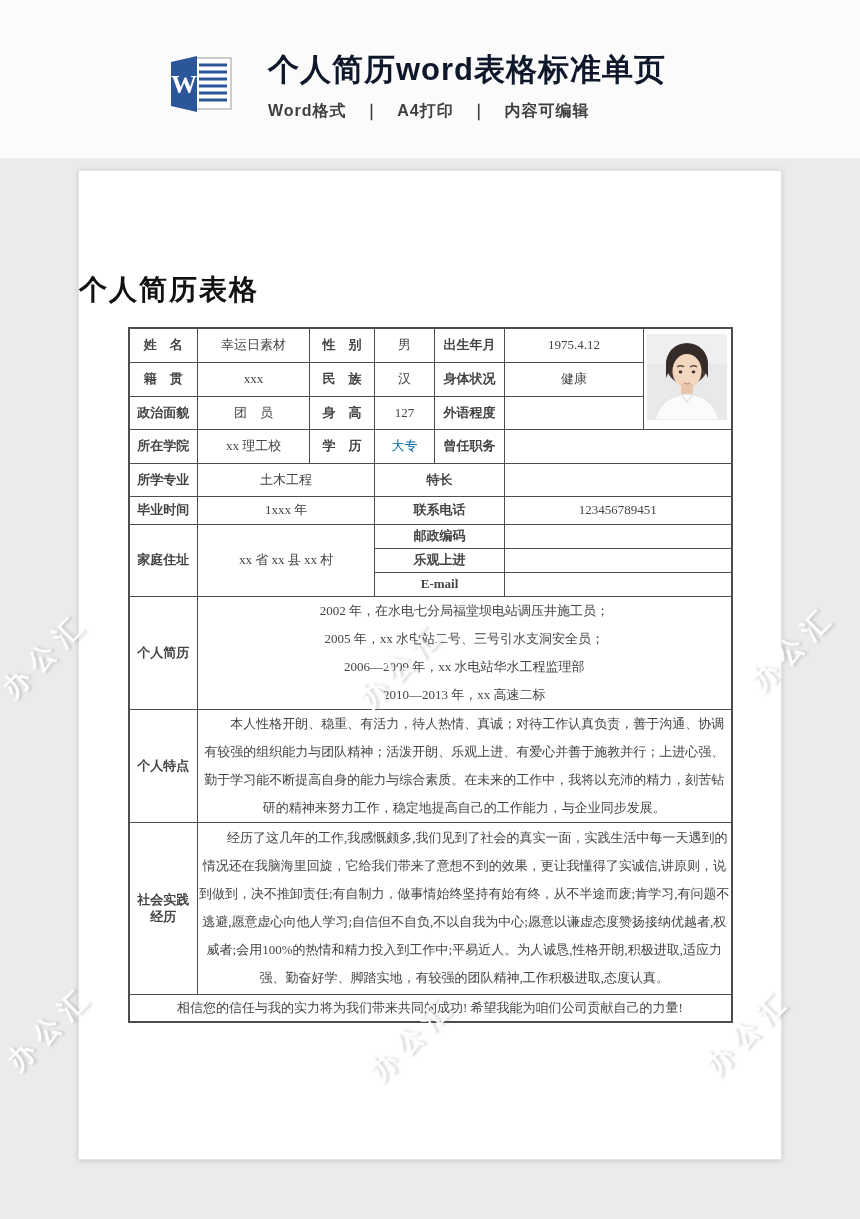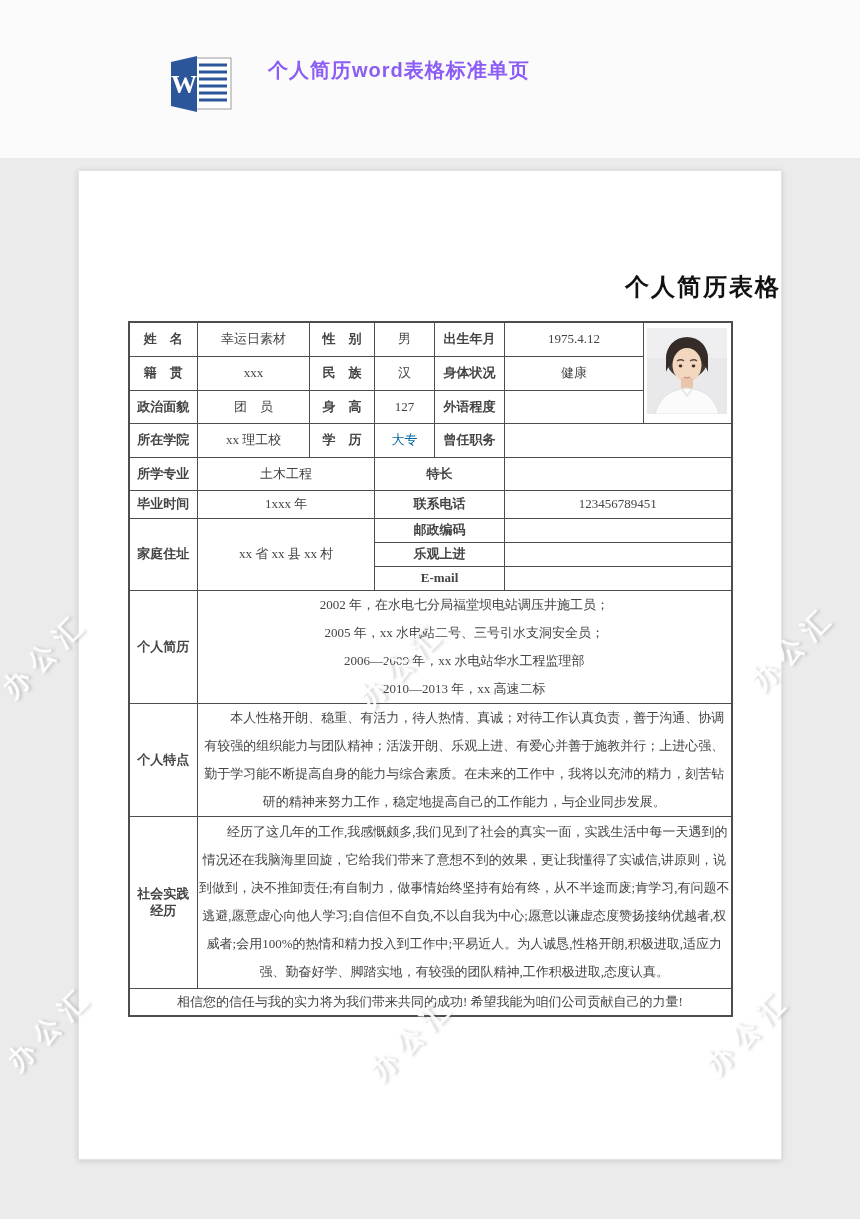--- a/index.html
+++ b/index.html
@@ -6,38 +6,38 @@
   body{
     width:860px;height:1219px;position:relative;overflow:hidden;
     background:#ebebeb;
     font-family:"Liberation Sans",sans-serif;
   }
   
   .header-band{position:absolute;left:0;top:0;width:860px;height:158px;background:#fbfbfb;}
   .word-icon{position:absolute;left:169px;top:55px;width:65px;height:58px;}
   .header-text{position:absolute;left:268px;top:52px;}
   .page-title{
-    font-size:20px;font-weight:bold;color:#8b5cf6;letter-spacing:1px;
+    font-size:31px;font-weight:bold;color:#0f172a;letter-spacing:1px;
     font-family:"Liberation Sans",sans-serif;line-height:36px;white-space:nowrap;
   }
   .page-subtitle{
     margin-top:13px;font-size:16px;font-weight:bold;color:#3f3f3f;
     letter-spacing:1px;white-space:nowrap;
   }
   
   .page{
     position:absolute;left:78px;top:170px;width:704px;height:990px;
     background:#ffffff;border:1px solid #e3e3e3;
     box-shadow:0 1px 6px rgba(0,0,0,0.14);
     box-sizing:border-box;
   }
   .doc-title{
-    margin-top:100px;text-align:right;
+    margin-top:100px;text-align:left;
     font-family:"Liberation Serif",serif;
-    font-size:24px;font-weight:bold;color:#111;letter-spacing:2px;
+    font-size:28px;font-weight:bold;color:#111;letter-spacing:2px;
   }
   table.resume{
     margin:18px auto 4px;border-collapse:collapse;table-layout:fixed;
     width:603px;border:2px solid #4d4d4d;
   }
   table.resume td{
     border:1px solid #4d4d4d;padding:0;overflow:hidden;
     font-size:13px;color:#444;text-align:center;vertical-align:middle;
     font-family:"Liberation Serif",serif;
   }
@@ -73,20 +73,21 @@
       <line x1="30" y1="24" x2="58" y2="24"></line>
       <line x1="30" y1="31" x2="58" y2="31"></line>
       <line x1="30" y1="38" x2="58" y2="38"></line>
       <line x1="30" y1="45" x2="58" y2="45"></line>
     </g>
     <polygon points="2,7 28,1 28,57 2,51" fill="#2b579a"></polygon>
     <text x="15" y="38" text-anchor="middle" fill="#ffffff" font-family="Liberation Serif, serif" font-size="26" font-weight="bold">W</text>
   </svg>
   <div class="header-text">
     <div class="page-title">个人简历word表格标准单页</div>
+    <div class="page-subtitle">Word格式　｜　A4打印　｜　内容可编辑</div>
   </div>
 </div>
 
 <div class="page">
   <div class="doc-title">个人简历表格</div>
 
   <table class="resume">
     <colgroup>
       <col style="width:69px">
         <col style="width:112px">

